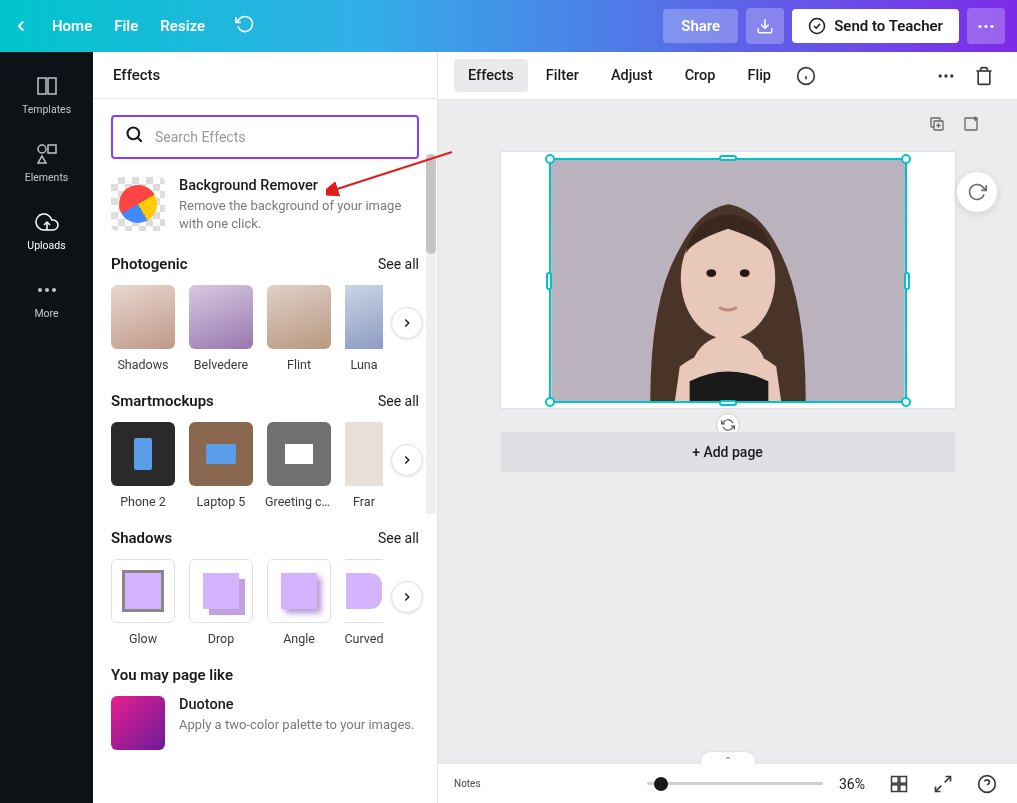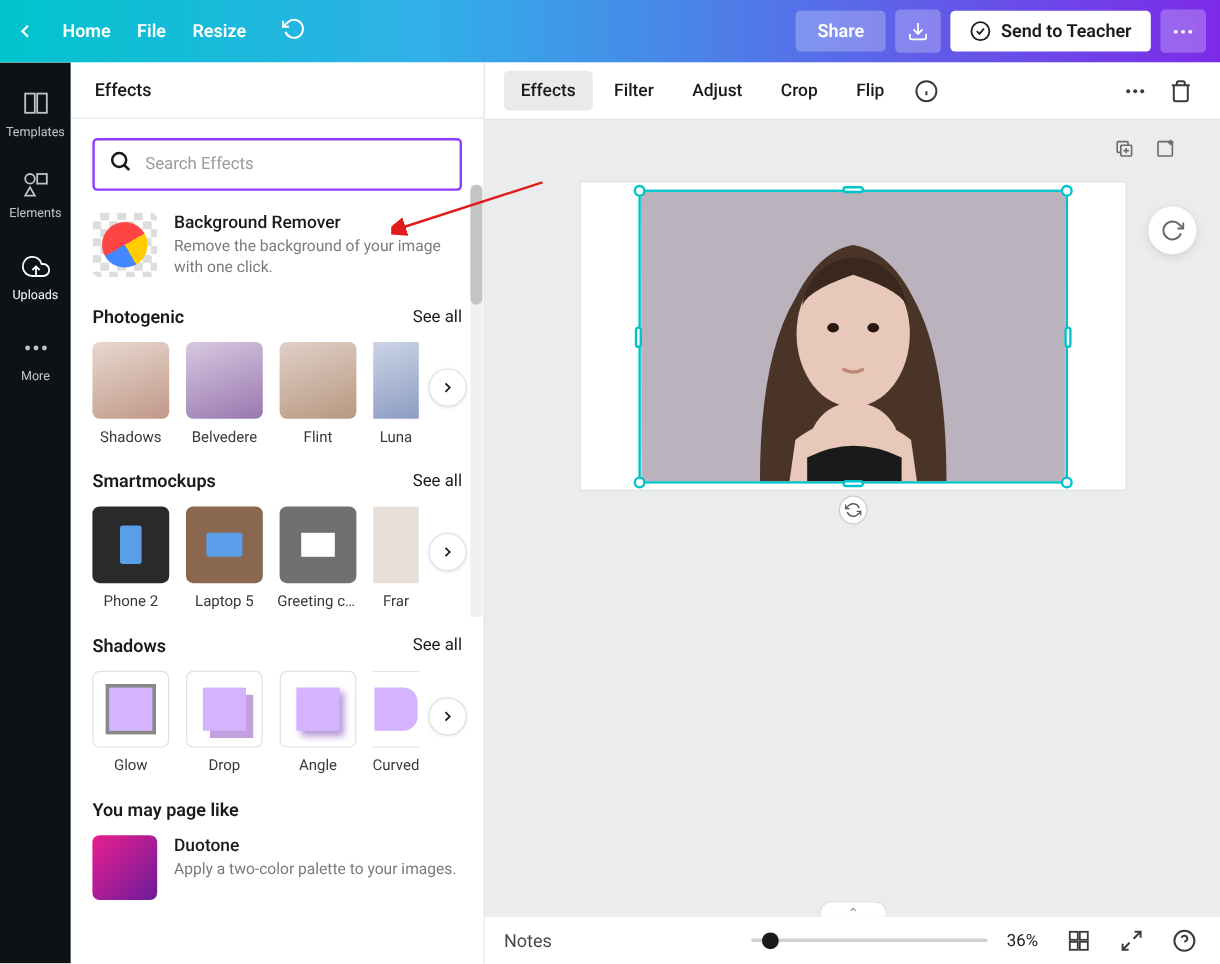--- a/index.html
+++ b/index.html
@@ -8,21 +8,21 @@
 .topbar-left { display: flex; align-items: center; gap: 22px; }
 .back-btn { color: #fff; display: flex; align-items: center; cursor: pointer; }
 .top-link { color: #fff; font-weight: 600; font-size: 15px; cursor: pointer; }
 .undo-btn { color: #fff; cursor: pointer; margin-left: 8px; }
 .topbar-spacer { flex: 1; }
 .share-btn { background: rgba(255,255,255,0.25); color: #fff; font-weight: 600; border: none; padding: 8px 18px; border-radius: 4px; font-size: 15px; cursor: pointer; }
 .download-btn { background: rgba(255,255,255,0.25); color: #fff; border: none; width: 38px; height: 36px; border-radius: 4px; display: flex; align-items: center; justify-content: center; cursor: pointer; }
 .send-btn { background: #fff; color: #1a1a1a; font-weight: 600; border: none; padding: 8px 16px; border-radius: 4px; font-size: 15px; cursor: pointer; display: flex; align-items: center; gap: 8px; }
 .more-top { background: rgba(255,255,255,0.25); color: #fff; border: none; width: 38px; height: 36px; border-radius: 4px; display: flex; align-items: center; justify-content: center; cursor: pointer; font-size: 20px; font-weight: bold; }
 .main-area { flex: 1; display: flex; overflow: hidden; }
-.leftnav { width: 59px; background: #0d1216; display: flex; flex-direction: column; align-items: center; padding-top: 10px; gap: 2px; }
+.leftnav { width: 93px; background: #0d1216; display: flex; flex-direction: column; align-items: center; padding-top: 10px; gap: 2px; }
 .nav-item { color: rgba(255,255,255,0.75); display: flex; flex-direction: column; align-items: center; gap: 5px; padding: 12px 4px; width: 100%; cursor: pointer; font-size: 10.5px; }
 .nav-item.active { color: #fff; }
 .nav-icon { width: 24px; height: 24px; display: flex; align-items: center; justify-content: center; }
 .effects-panel { width: 345px; background: #fff; display: flex; flex-direction: column; border-right: 1px solid #e2e2e2; position: relative; }
 .panel-header { padding: 14px 20px; font-size: 15px; font-weight: 500; color: #1a1a1a; border-bottom: 1px solid #e8e8e8; }
 .panel-content { flex: 1; overflow-y: auto; padding: 16px 18px; position: relative; }
 .search-box { display: flex; align-items: center; border: 2px solid #8b3dff; border-radius: 4px; padding: 8px 12px; gap: 10px; margin-bottom: 18px; }
 .search-box input { border: none; outline: none; flex: 1; font-size: 14px; color: #333; }
 .search-box input::placeholder { color: #9a9a9a; }
 .feature-item { display: flex; gap: 14px; align-items: flex-start; margin-bottom: 22px; cursor: pointer; }
@@ -65,21 +65,21 @@
 .sel-edge.t { top: -5px; left: 50%; transform: translateX(-50%); width: 18px; height: 6px; }
 .sel-edge.b { bottom: -5px; left: 50%; transform: translateX(-50%); width: 18px; height: 6px; }
 .sel-edge.l { left: -5px; top: 50%; transform: translateY(-50%); width: 6px; height: 18px; }
 .sel-edge.r { right: -5px; top: 50%; transform: translateY(-50%); width: 6px; height: 18px; }
 .portrait-svg { width: 100%; height: 100%; }
 .rotate-handle { position: absolute; bottom: -36px; left: 50%; transform: translateX(-50%); width: 24px; height: 24px; background: #fff; border: 1px solid #ccc; border-radius: 50%; display: flex; align-items: center; justify-content: center; cursor: pointer; }
 .fab-btn { position: absolute; top: 72px; right: 20px; width: 40px; height: 40px; background: #fff; border-radius: 50%; box-shadow: 0 2px 8px rgba(0,0,0,0.12); display: flex; align-items: center; justify-content: center; cursor: pointer; color: #6a6a6a; }
 .add-page-bar { position: absolute; top: 332px; left: 50%; transform: translateX(-50%); width: 454px; height: 40px; background: #dfe0e3; display: flex; align-items: center; justify-content: center; font-size: 14px; color: #1a1a1a; font-weight: 500; cursor: pointer; }
 .bottom-bar { height: 40px; border-top: 1px solid #e5e5e5; display: flex; align-items: center; padding: 0 16px; gap: 16px; background: #fff; position: relative; }
 .collapse-handle { position: absolute; top: -13px; left: 50%; transform: translateX(-50%); width: 56px; height: 13px; background: #fff; border: 1px solid #e0e0e0; border-bottom: none; border-radius: 10px 10px 0 0; display: flex; align-items: center; justify-content: center; cursor: pointer; color: #888; }
-.notes-label { font-size: 15px; color: #4a4a4a; cursor: pointer; }
+.notes-label { font-size: 10px; color: #4a4a4a; cursor: pointer; }
 .zoom-slider { flex: 1; display: flex; align-items: center; max-width: 200px; margin-left: 150px; }
 .slider-track { flex: 1; height: 3px; background: #d0d0d0; position: relative; border-radius: 2px; }
 .slider-thumb { position: absolute; top: 50%; left: 8%; transform: translate(-50%,-50%); width: 14px; height: 14px; background: #1a1a1a; border-radius: 50%; }
 .zoom-label { font-size: 14px; color: #1a1a1a; margin-left: auto; margin-right: 4px; }
 .bottom-icon { width: 28px; height: 28px; display: flex; align-items: center; justify-content: center; cursor: pointer; color: #3a3a3a; }
 .scrollbar-v { position: absolute; right: 1px; top: 102px; width: 10px; height: 360px; background: #f0f0f0; }
 .scrollbar-v-thumb { width: 100%; height: 100px; background: #c4c4c4; border-radius: 5px; }
 .annot-arrow { position: absolute; top: 148px; left: 326px; pointer-events: none; z-index: 50; }
 .mockup-thumb { background: #2a2a2a; display: flex; align-items: center; justify-content: center; }
 .mockup-thumb.wood { background: #8a6850; }
@@ -388,20 +388,23 @@
         </div>
       </div>
 
       <div class="fab-btn">
           <svg width="20" height="20" viewBox="0 0 24 24" fill="none" stroke="currentColor" stroke-width="2">
             <polyline points="23 4 23 10 17 10"></polyline>
             <path d="M20.49 15a9 9 0 1 1-2.12-9.36L23 10"></path>
           </svg>
         </div>
 
+      <div class="add-page-bar">
+        <span>+ Add page</span>
+      </div>
     </div>
 
     <div class="bottom-bar">
       <div class="collapse-handle">
           <svg width="12" height="8" viewBox="0 0 24 24" fill="none" stroke="currentColor" stroke-width="3">
             <polyline points="18 15 12 9 6 15"></polyline>
           </svg>
         </div>
       <span class="notes-label">Notes</span>
       <div class="zoom-slider">

